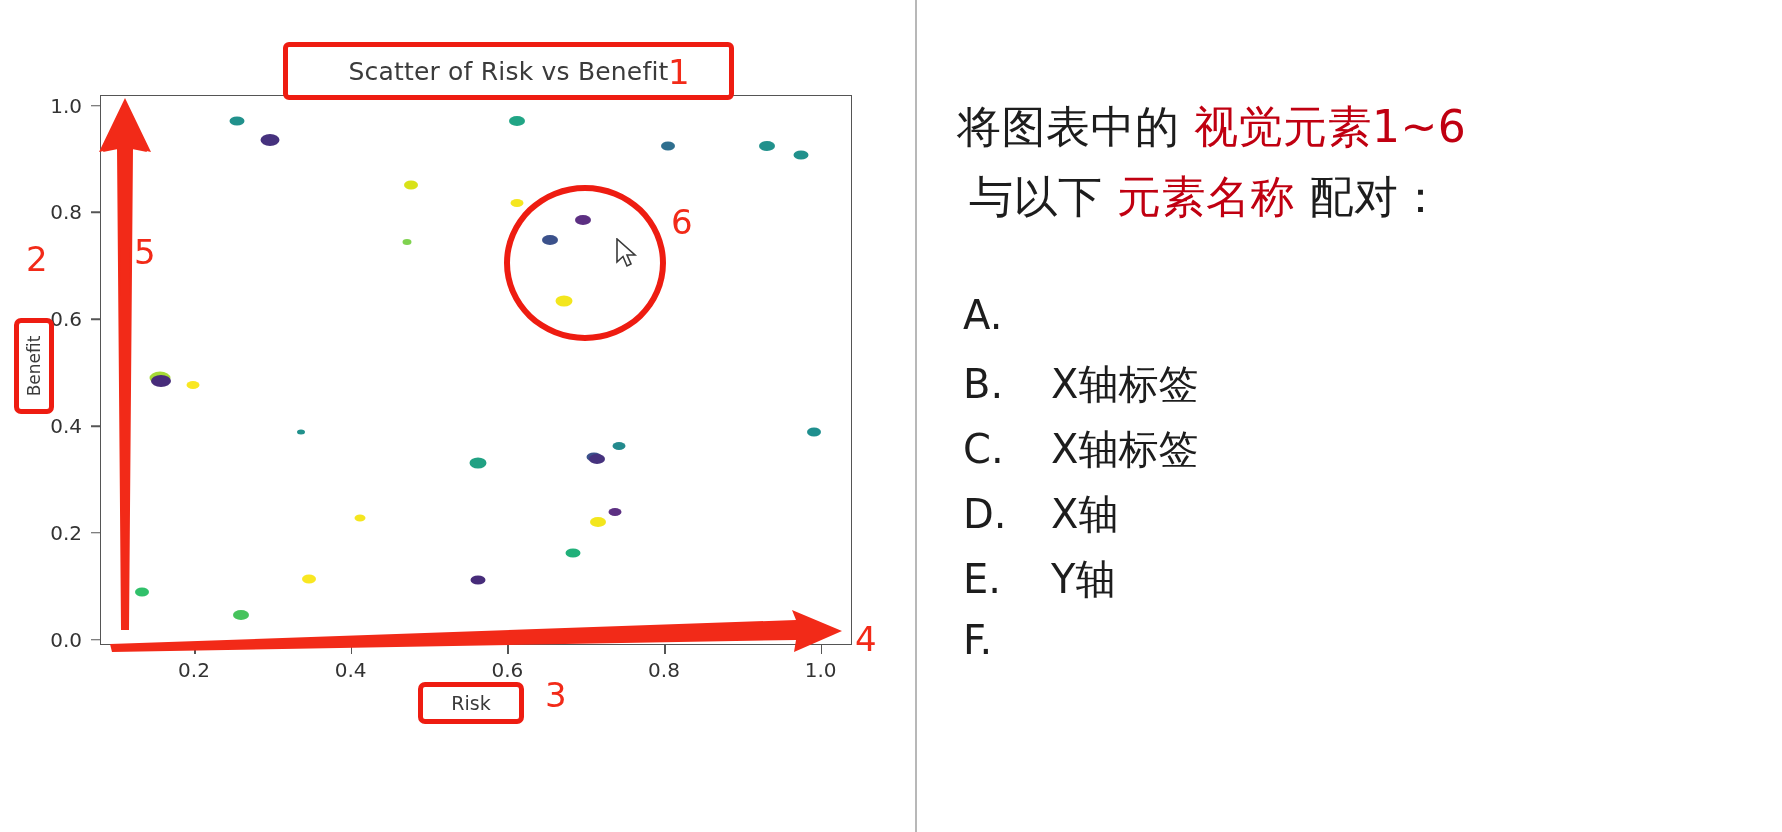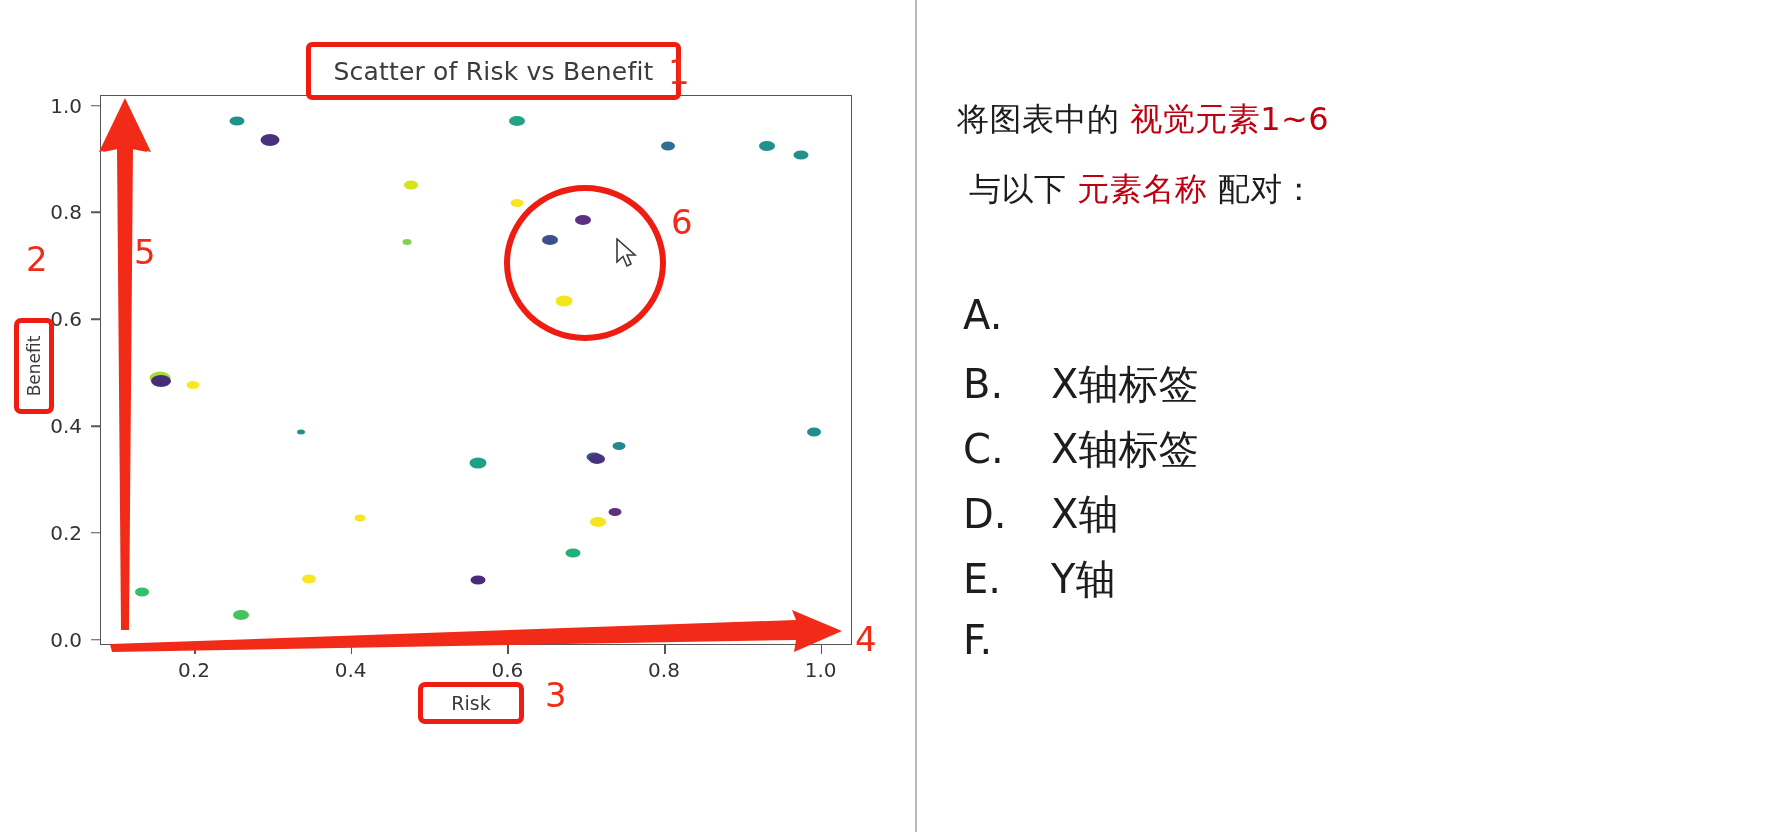--- a/index.html
+++ b/index.html
@@ -3,21 +3,21 @@
 <meta charset="utf-8">
 <style>
   html,body{margin:0;padding:0;background:#ffffff;}
   body{width:1782px;height:832px;overflow:hidden;font-family:"DejaVu Sans","Liberation Sans",sans-serif;}
   .stage{position:relative;width:1782px;height:832px;background:#fff;}
 
   
   .chart-wrap{position:absolute;left:0;top:0;width:940px;height:832px;}
   .plot-frame{position:absolute;left:100px;top:95px;width:752px;height:550px;border:1.5px solid #555;box-sizing:border-box;background:#fff;}
 
-  .title-box{position:absolute;left:283px;top:42px;width:375px;height:58px;border:5px solid #ee1c11;border-radius:6px;background:#fff;display:flex;align-items:center;justify-content:center;box-sizing:border-box;z-index:6;margin-left:23px;}
+  .title-box{position:absolute;left:283px;top:42px;width:451px;height:58px;border:5px solid #ee1c11;border-radius:6px;background:#fff;display:flex;align-items:center;justify-content:center;box-sizing:border-box;z-index:6;}
   .title-box span{font-size:25px;color:#3b3b3b;letter-spacing:.2px;}
 
   .ylabel-box{position:absolute;left:14px;top:318px;width:40px;height:96px;border:5px solid #ee1c11;border-radius:7px;background:#fff;box-sizing:border-box;z-index:6;}
   .ylabel-box span{position:absolute;left:50%;top:50%;transform:translate(-50%,-50%) rotate(-90deg);white-space:nowrap;font-size:17px;color:#3b3b3b;}
 
   .xlabel-box{position:absolute;left:418px;top:682px;width:106px;height:42px;border:5px solid #ee1c11;border-radius:7px;background:#fff;display:flex;align-items:center;justify-content:center;box-sizing:border-box;z-index:6;}
   .xlabel-box span{font-size:19px;color:#3b3b3b;}
 
   .ytick{position:absolute;right:0;transform:translateY(-50%);font-size:20px;color:#333;text-align:right;}
   .ytick-line{position:absolute;width:9px;height:1.5px;background:#555;transform:translateY(-50%);}
@@ -33,21 +33,21 @@
   .circle-ann{position:absolute;border:6px solid #ee1c11;border-radius:50%;z-index:5;box-sizing:border-box;}
 
   
   .cursor{position:absolute;z-index:8;}
 
   
   .divider{position:absolute;left:915px;top:0px;width:2px;height:832px;background:#b8b8b8;}
 
   
   .right{position:absolute;left:945px;top:0;width:837px;height:832px;}
-  .q-line{position:absolute;font-size:32px;color:#1d1d1d;white-space:nowrap;letter-spacing:.5px;}
+  .q-line{position:absolute;font-size:44px;color:#1d1d1d;white-space:nowrap;letter-spacing:.5px;}
   .q-line .hl{color:#c00011;}
   .opt{position:absolute;font-size:40px;color:#1d1d1d;white-space:nowrap;display:flex;align-items:baseline;}
   .opt .key{display:inline-block;width:88px;}
 </style>
 </head>
 <body>
 
 <div class="stage">
 
   <div class="chart-wrap">

